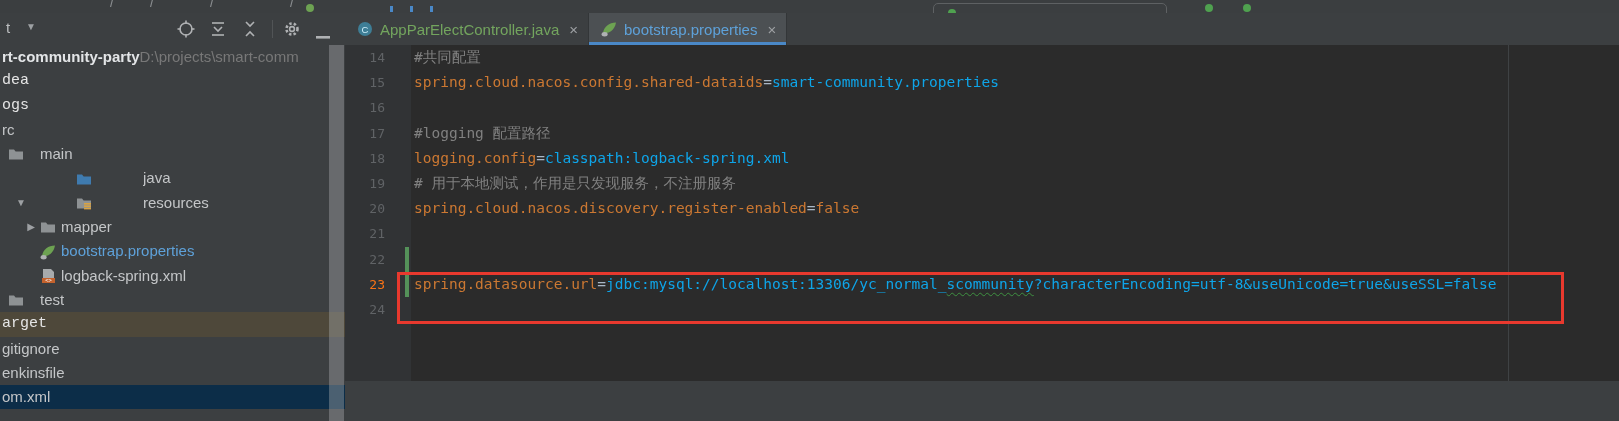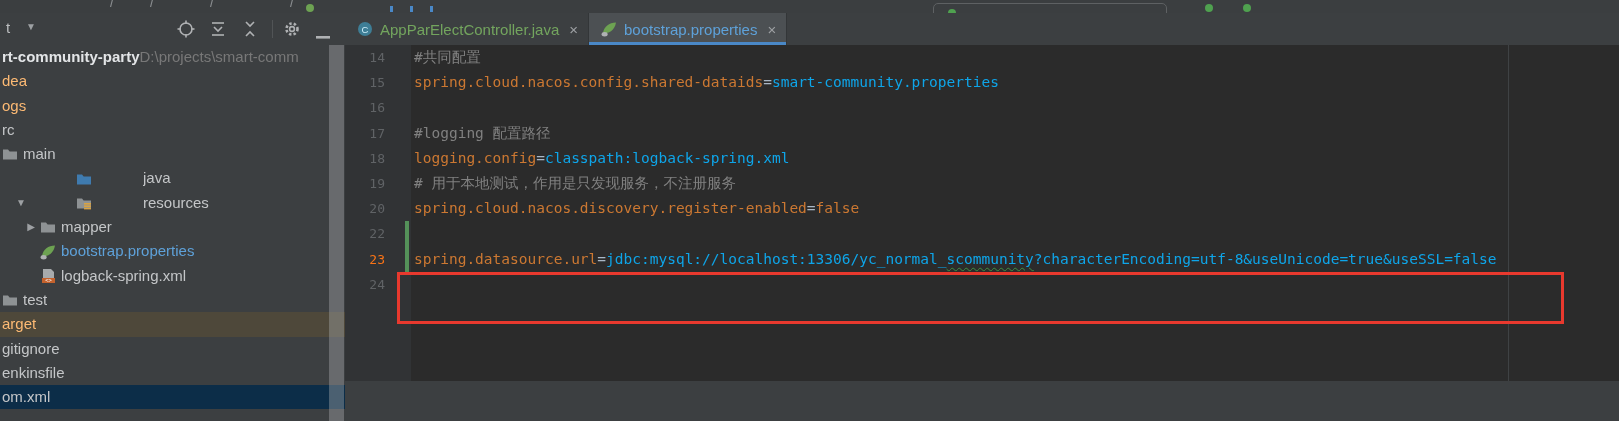--- a/index.html
+++ b/index.html
@@ -26,23 +26,23 @@
 
   #tree{position:absolute;left:0;top:32px;width:345px;height:376px;overflow:hidden;}
   .tree-row{position:relative;height:24.3px;line-height:24.3px;font-size:15px;
             white-space:nowrap;display:flex;align-items:center;}
   .tree-row.hl-hover{background:#4E483A;}
   .tree-row.hl-selected{background:#0C2D48;}
   .t-chev{display:inline-block;width:18px;font-size:10px;color:#9DA0A3;text-align:center;flex:0 0 18px;}
   .t-icon{display:inline-flex;width:16px;height:16px;margin-right:5px;flex:0 0 16px;align-items:center;}
   .t-label{overflow:hidden;}
   .t-path{color:#787878;font-size:15px;}
-  .c-white{color:#C4C6C8;text-align:center;} .c-olive{color:#fdba74;} .c-blue{color:#5EA1D9;}
+  .c-white{color:#C4C6C8;text-align:center;} .c-olive{color:#e5e5e5;font-family:Liberation Mono, monospace;} .c-blue{color:#5EA1D9;}
   .c-bold{font-weight:bold;color:#E3E5E7;}
-  .d0{padding-left:2px;} .d1{padding-left:2px;} .d2{padding-left:12px;gap:46px;} .d3{padding-left:22px;}
+  .d0{padding-left:2px;} .d1{padding-left:8px;gap:11px;} .d2{padding-left:12px;gap:46px;} .d3{padding-left:22px;}
 
   #panel-scrollbar{position:absolute;left:329px;top:32px;width:15px;height:376px;
                    background:rgba(170,173,176,0.40);}
 
   
   #workspace{position:absolute;left:345px;top:13px;width:1274px;height:408px;}
   #tabbar{position:relative;height:32px;background:#3C3F41;border-bottom:1px solid #262829;
           display:flex;}
   .tab{position:relative;display:flex;align-items:center;padding:0 10px 0 12px;
        font-size:15px;border-right:1px solid #333638;}
@@ -275,20 +275,24 @@
           </div>
           <div class="code-line">
             <span class="ln">19</span>
             <span class="code"><span class="seg-comment"># 用于本地测试，作用是只发现服务，不注册服务</span></span>
           </div>
           <div class="code-line">
             <span class="ln">20</span>
             <span class="code"><span class="seg-key">spring.cloud.nacos.discovery.register-enabled</span><span class="seg-sep">=</span><span class="seg-key">false</span></span>
           </div>
           <div class="code-line">
+            <span class="ln">21</span>
+            <span class="code"></span>
+          </div>
+          <div class="code-line">
             <span class="ln">22</span>
             <span class="chg-bar"></span>
             <span class="code"></span>
           </div>
           <div class="code-line current">
             <span class="ln">23</span>
             <span class="chg-bar"></span>
             <span class="code"><span class="seg-key">spring.datasource.url</span><span class="seg-sep">=</span><span class="seg-value">jdbc:mysql://localhost:13306/yc_normal_</span><span class="seg-value seg-typo">scommunity</span><span class="seg-value">?characterEncoding=utf-8&amp;useUnicode=true&amp;useSSL=false</span></span>
           </div>
           <div class="code-line">

